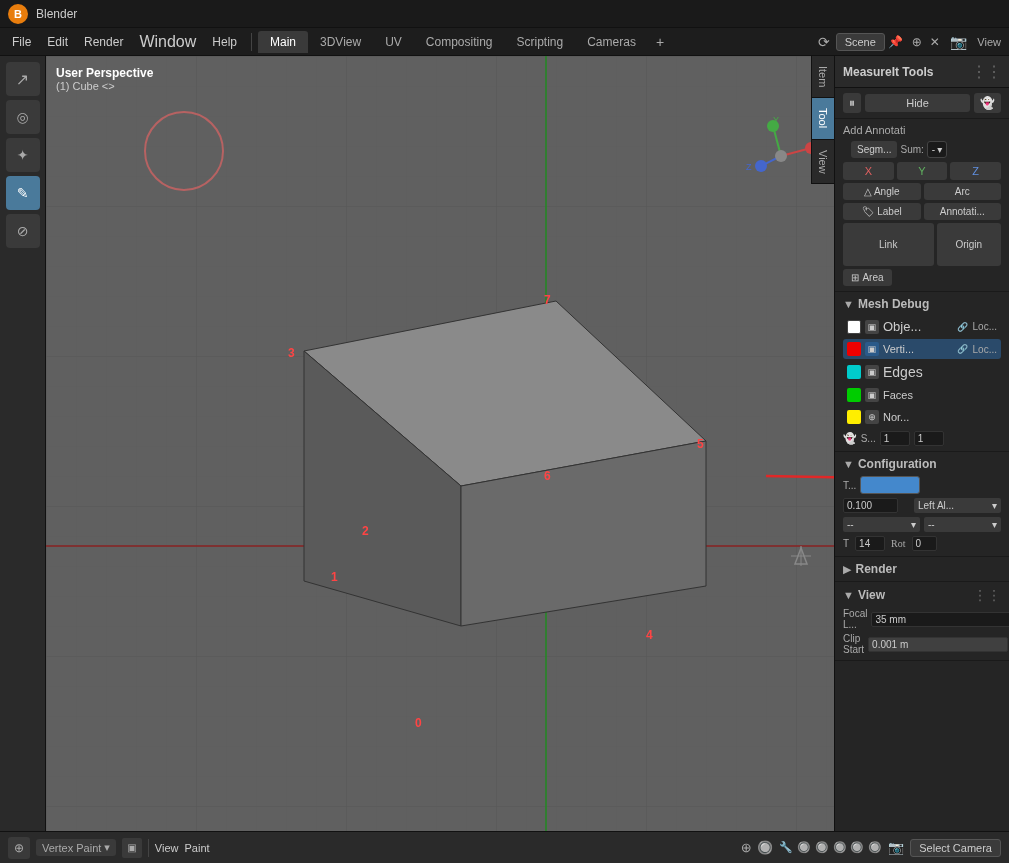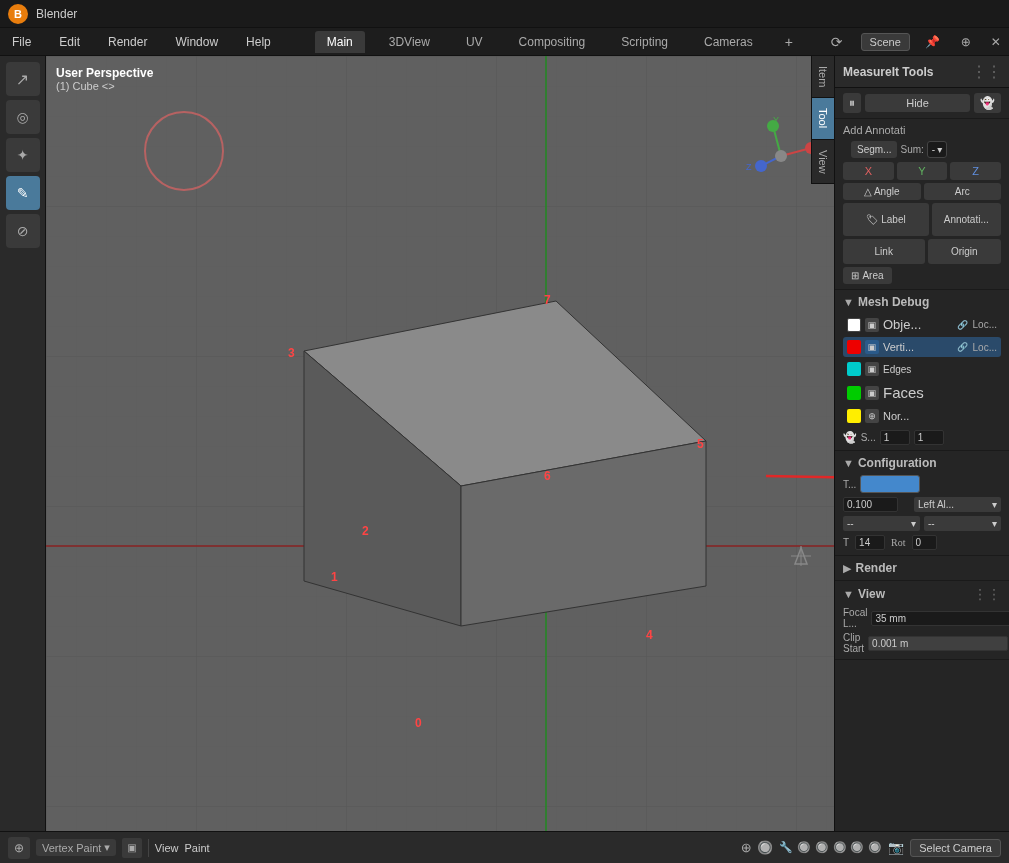--- a/index.html
+++ b/index.html
@@ -24,25 +24,25 @@
     #viewport-svg { position: absolute; inset: 0; width: 100%; height: 100%; }
   </style>
 </head>
 <body>
 
 <div id="titlebar" style="height:28px; background:#1a1a1a; display:flex; align-items:center; padding:0 8px; gap:8px; border-bottom:1px solid #111;">
   <div style="width:20px;height:20px;background:#e87d0d;border-radius:50%;display:flex;align-items:center;justify-content:center;color:white;font-weight:bold;font-size:11px;">B</div>
   <span style="color:#ccc;font-size:12px;">Blender</span>
 </div>
 
-<div style="height:28px; background:#1d1d1d; display:flex; align-items:center; border-bottom:1px solid #111; padding:0 4px; gap:12px;">
+<div style="height:28px; background:#1d1d1d; display:flex; align-items:center; border-bottom:1px solid #111; padding:0 4px; gap:0;">
   <div style="padding:2px 8px;color:#ccc;font-size:12px;cursor:pointer;">File</div>
   <div style="padding:2px 8px;color:#ccc;font-size:12px;cursor:pointer;">Edit</div>
   <div style="padding:2px 8px;color:#ccc;font-size:12px;cursor:pointer;">Render</div>
-  <div style="padding:2px 8px;color:#ccc;font-size:12px;cursor:pointer;">Window</div>
+  <div style="padding:2px 8px;color:#ccc;font-size:16px;cursor:pointer;">Window</div>
   <div style="padding:2px 8px;color:#ccc;font-size:12px;cursor:pointer;">Help</div>
   <div style="width:1px;height:18px;background:#444;margin:0 6px;"></div>
   <div style="padding:4px 12px;font-size:12px;color:#fff;cursor:pointer;background:#3a3a3a;border-radius:3px 3px 0 0;">Main</div>
   <div style="padding:4px 12px;font-size:12px;color:#aaa;cursor:pointer;">3DView</div>
   <div style="padding:4px 12px;font-size:12px;color:#aaa;cursor:pointer;">UV</div>
   <div style="padding:4px 12px;font-size:12px;color:#aaa;cursor:pointer;">Compositing</div>
   <div style="padding:4px 12px;font-size:12px;color:#aaa;cursor:pointer;">Scripting</div>
   <div style="padding:4px 12px;font-size:12px;color:#aaa;cursor:pointer;">Cameras</div>
   <div style="padding:4px 8px;font-size:14px;color:#aaa;cursor:pointer;">+</div>
   <div style="flex:1;"></div>
@@ -165,25 +165,25 @@
       <div style="display:flex;gap:3px;margin-bottom:3px;">
         <button style="flex:1;background:#3a3a3a;color:#e06060;border:none;border-radius:3px;padding:3px;font-size:11px;cursor:pointer;">X</button>
         <button style="flex:1;background:#3a3a3a;color:#60b060;border:none;border-radius:3px;padding:3px;font-size:11px;cursor:pointer;">Y</button>
         <button style="flex:1;background:#3a3a3a;color:#6090e0;border:none;border-radius:3px;padding:3px;font-size:11px;cursor:pointer;">Z</button>
       </div>
       <div style="display:flex;gap:3px;margin-bottom:3px;">
         <button style="flex:1;background:#3a3a3a;color:#ccc;border:none;border-radius:3px;padding:3px;font-size:10px;cursor:pointer;">△ <span>Angle</span></button>
         <button style="flex:1;background:#3a3a3a;color:#ccc;border:none;border-radius:3px;padding:3px;font-size:10px;cursor:pointer;">Arc</button>
       </div>
       <div style="display:flex;gap:3px;margin-bottom:3px;">
-        <button style="flex:1;background:#3a3a3a;color:#ccc;border:none;border-radius:3px;padding:11px;font-size:10px;cursor:pointer;">🏷 <span>Label</span></button>
+        <button style="flex:1;background:#3a3a3a;color:#ccc;border:none;border-radius:3px;padding:3px;font-size:10px;cursor:pointer;">🏷 <span>Label</span></button>
         <button style="flex:1;background:#3a3a3a;color:#ccc;border:none;border-radius:3px;padding:3px;font-size:10px;cursor:pointer;">Annotati...</button>
       </div>
       <div style="display:flex;gap:3px;margin-bottom:3px;">
-        <button style="flex:1;background:#3a3a3a;color:#ccc;border:none;border-radius:3px;padding:7px;font-size:10px;cursor:pointer;">Link</button>
+        <button style="flex:1;background:#3a3a3a;color:#ccc;border:none;border-radius:3px;padding:16px;font-size:10px;cursor:pointer;">Link</button>
         <button style="flex:1;background:#3a3a3a;color:#ccc;border:none;border-radius:3px;padding:3px;font-size:10px;cursor:pointer;">Origin</button>
       </div>
       <div style="display:flex;gap:3px;">
         <button style="background:#3a3a3a;color:#ccc;border:none;border-radius:3px;padding:3px 8px;font-size:10px;cursor:pointer;display:flex;align-items:center;gap:3px;">
           <span>⊞</span> 
             <span>Area</span>
         </button>
       </div>
     </div>
 
@@ -205,27 +205,27 @@
         <div style="width:14px;height:14px;background:#ee0000;border-radius:2px;flex-shrink:0;"></div>
         <div style="width:14px;height:14px;background:#2a5a8a;border-radius:2px;display:flex;align-items:center;justify-content:center;font-size:9px;">▣</div>
         <span style="flex:1;color:#ccc;font-size:11px;overflow:hidden;text-overflow:ellipsis;white-space:nowrap;">Verti...</span>
         <div style="font-size:9px;color:#aaa;">🔗</div>
         <span style="color:#aaa;font-size:10px;white-space:nowrap;">Loc...</span>
       </div>
 
       <div style="display:flex;align-items:center;gap:4px;padding:3px 4px;border-radius:3px;margin-bottom:2px;cursor:pointer;">
         <div style="width:14px;height:14px;background:#00cccc;border-radius:2px;flex-shrink:0;"></div>
         <div style="width:14px;height:14px;background:#444;border-radius:2px;display:flex;align-items:center;justify-content:center;font-size:9px;">▣</div>
-        <span style="flex:1;color:#ccc;font-size:10px;">Edges</span>
+        <span style="flex:1;color:#ccc;font-size:14px;">Edges</span>
       </div>
 
       <div style="display:flex;align-items:center;gap:4px;padding:3px 4px;border-radius:3px;margin-bottom:2px;cursor:pointer;">
         <div style="width:14px;height:14px;background:#00cc00;border-radius:2px;flex-shrink:0;"></div>
         <div style="width:14px;height:14px;background:#444;border-radius:2px;display:flex;align-items:center;justify-content:center;font-size:9px;">▣</div>
-        <span style="flex:1;color:#ccc;font-size:15px;">Faces</span>
+        <span style="flex:1;color:#ccc;font-size:11px;">Faces</span>
       </div>
 
       <div style="display:flex;align-items:center;gap:4px;padding:3px 4px;border-radius:3px;margin-bottom:2px;cursor:pointer;">
         <div style="width:14px;height:14px;background:#ffee00;border-radius:2px;flex-shrink:0;"></div>
         <div style="width:14px;height:14px;background:#444;border-radius:2px;display:flex;align-items:center;justify-content:center;font-size:9px;">⊕</div>
         <span style="flex:1;color:#ccc;font-size:11px;">Nor...</span>
       </div>
 
       <div style="display:flex;align-items:center;gap:4px;margin-top:4px;">
         <div style="font-size:11px;color:#888;">👻</div>

